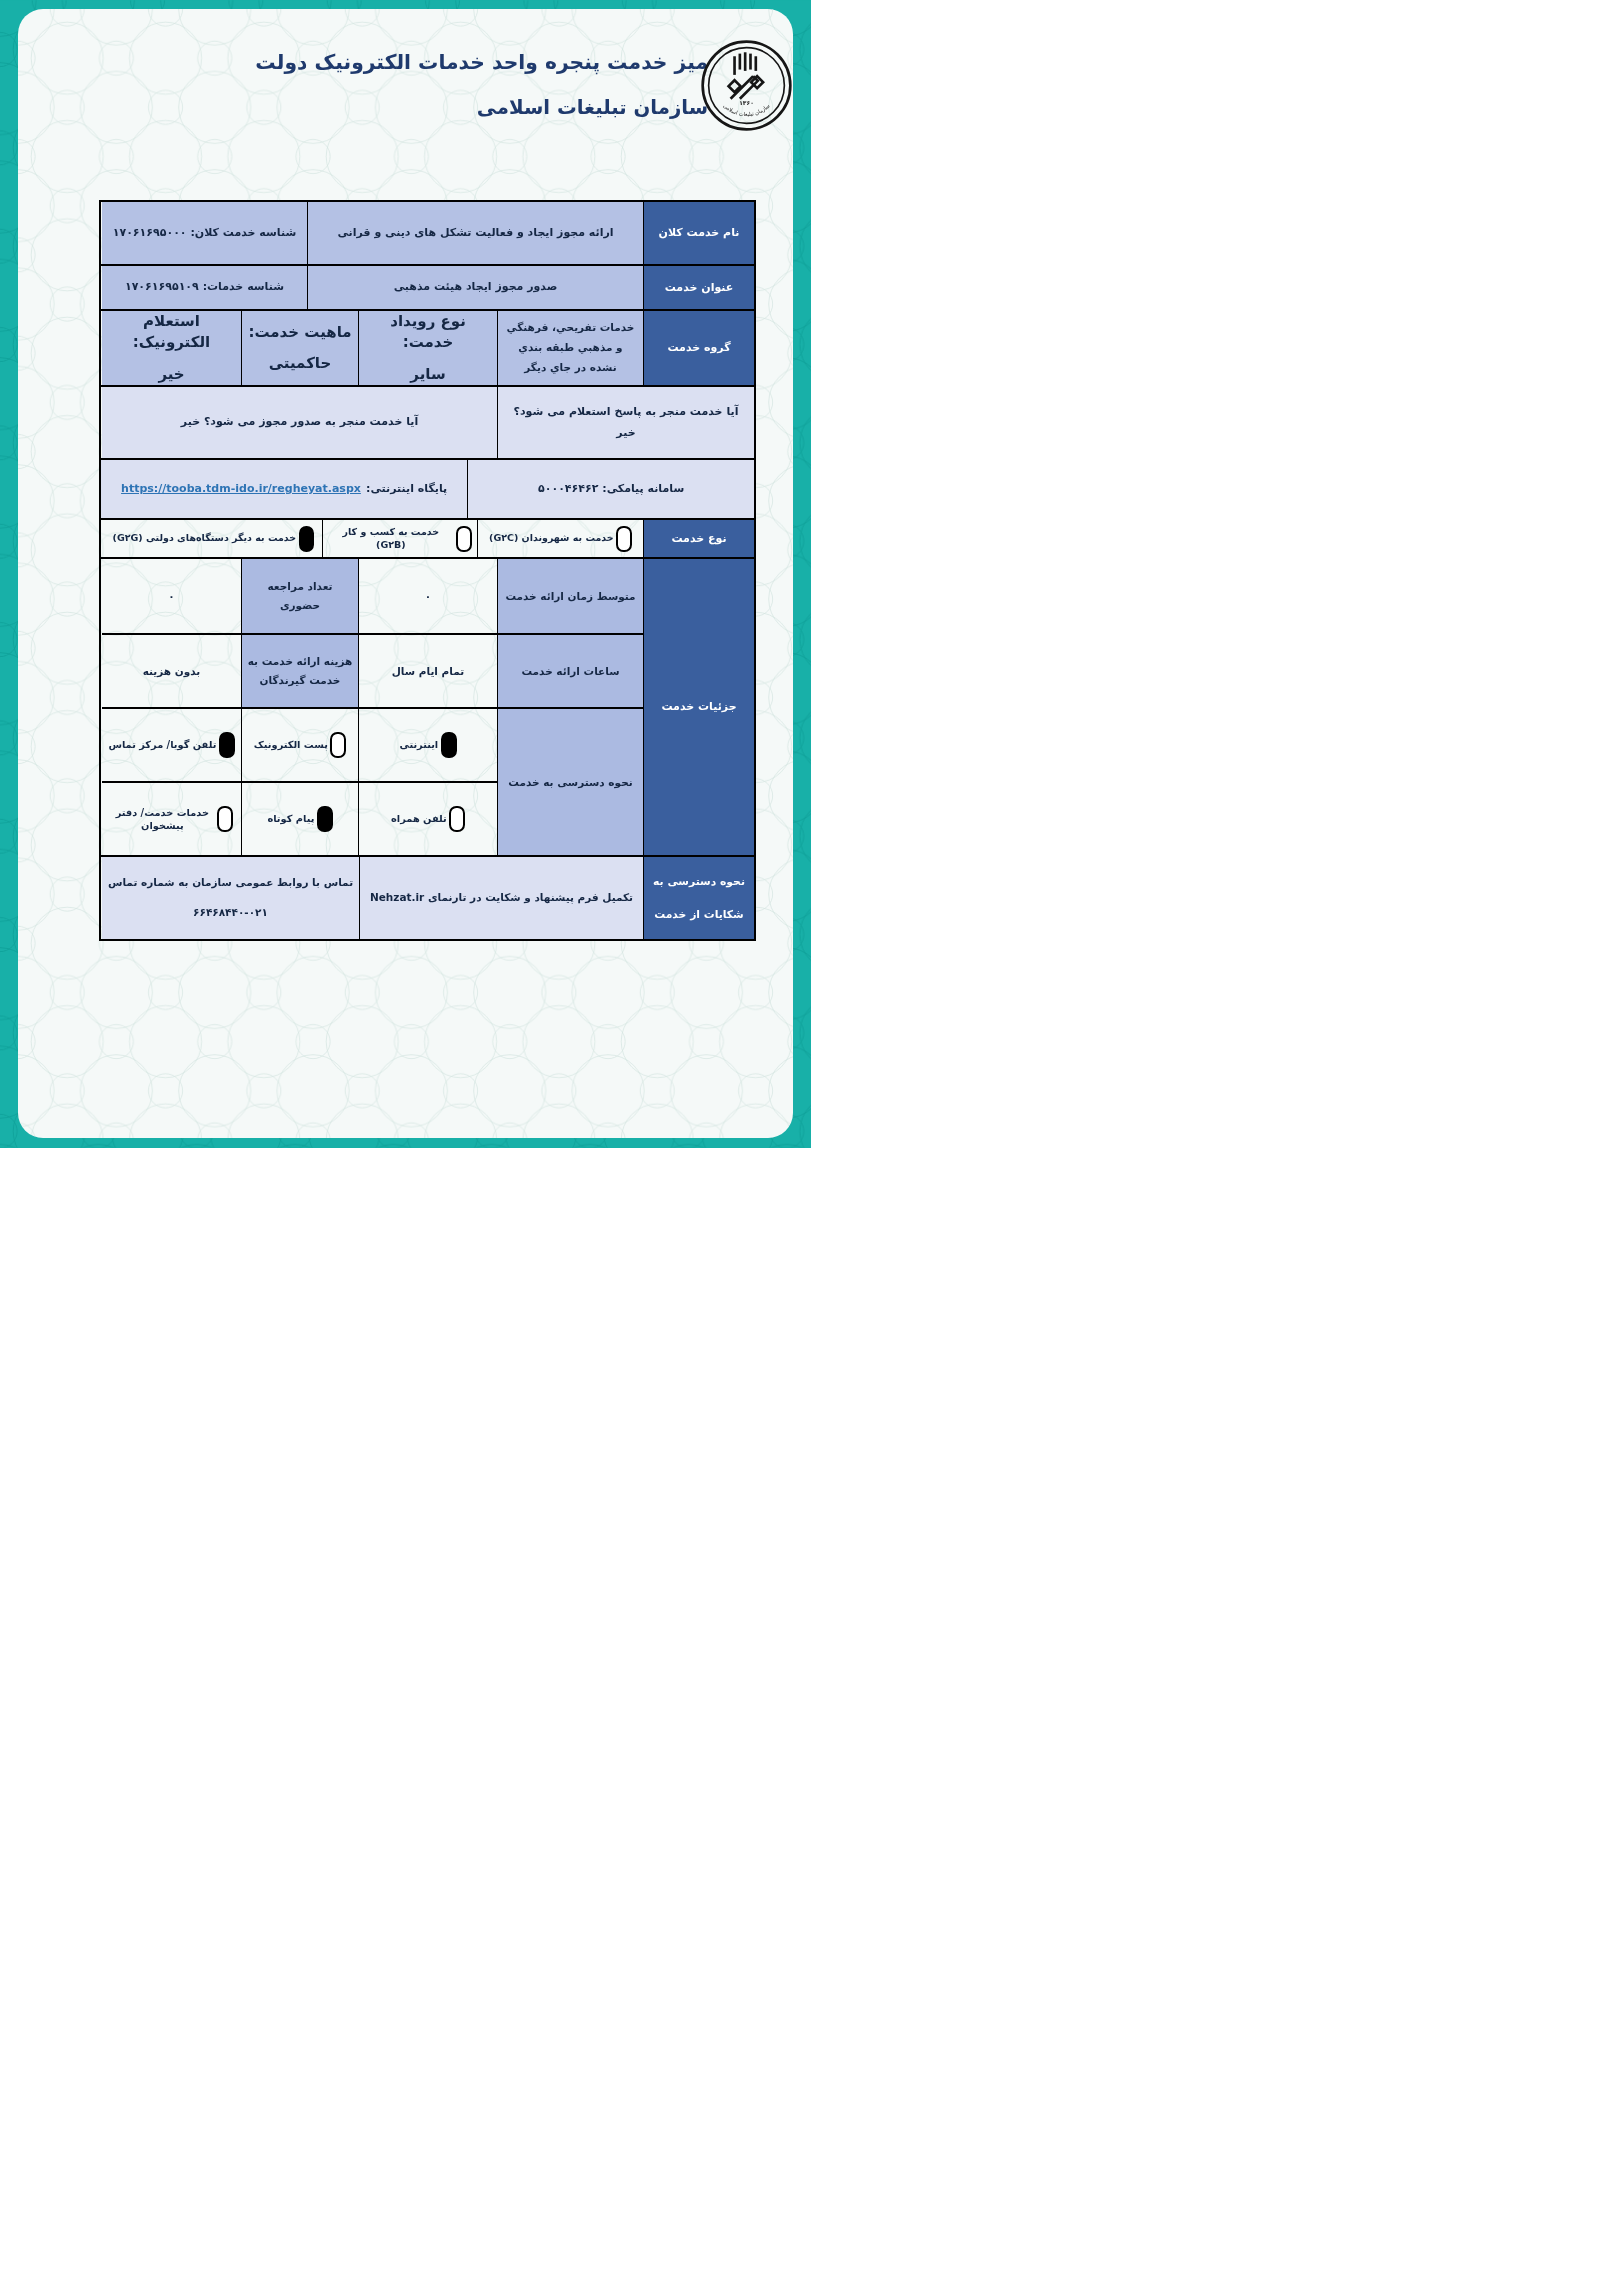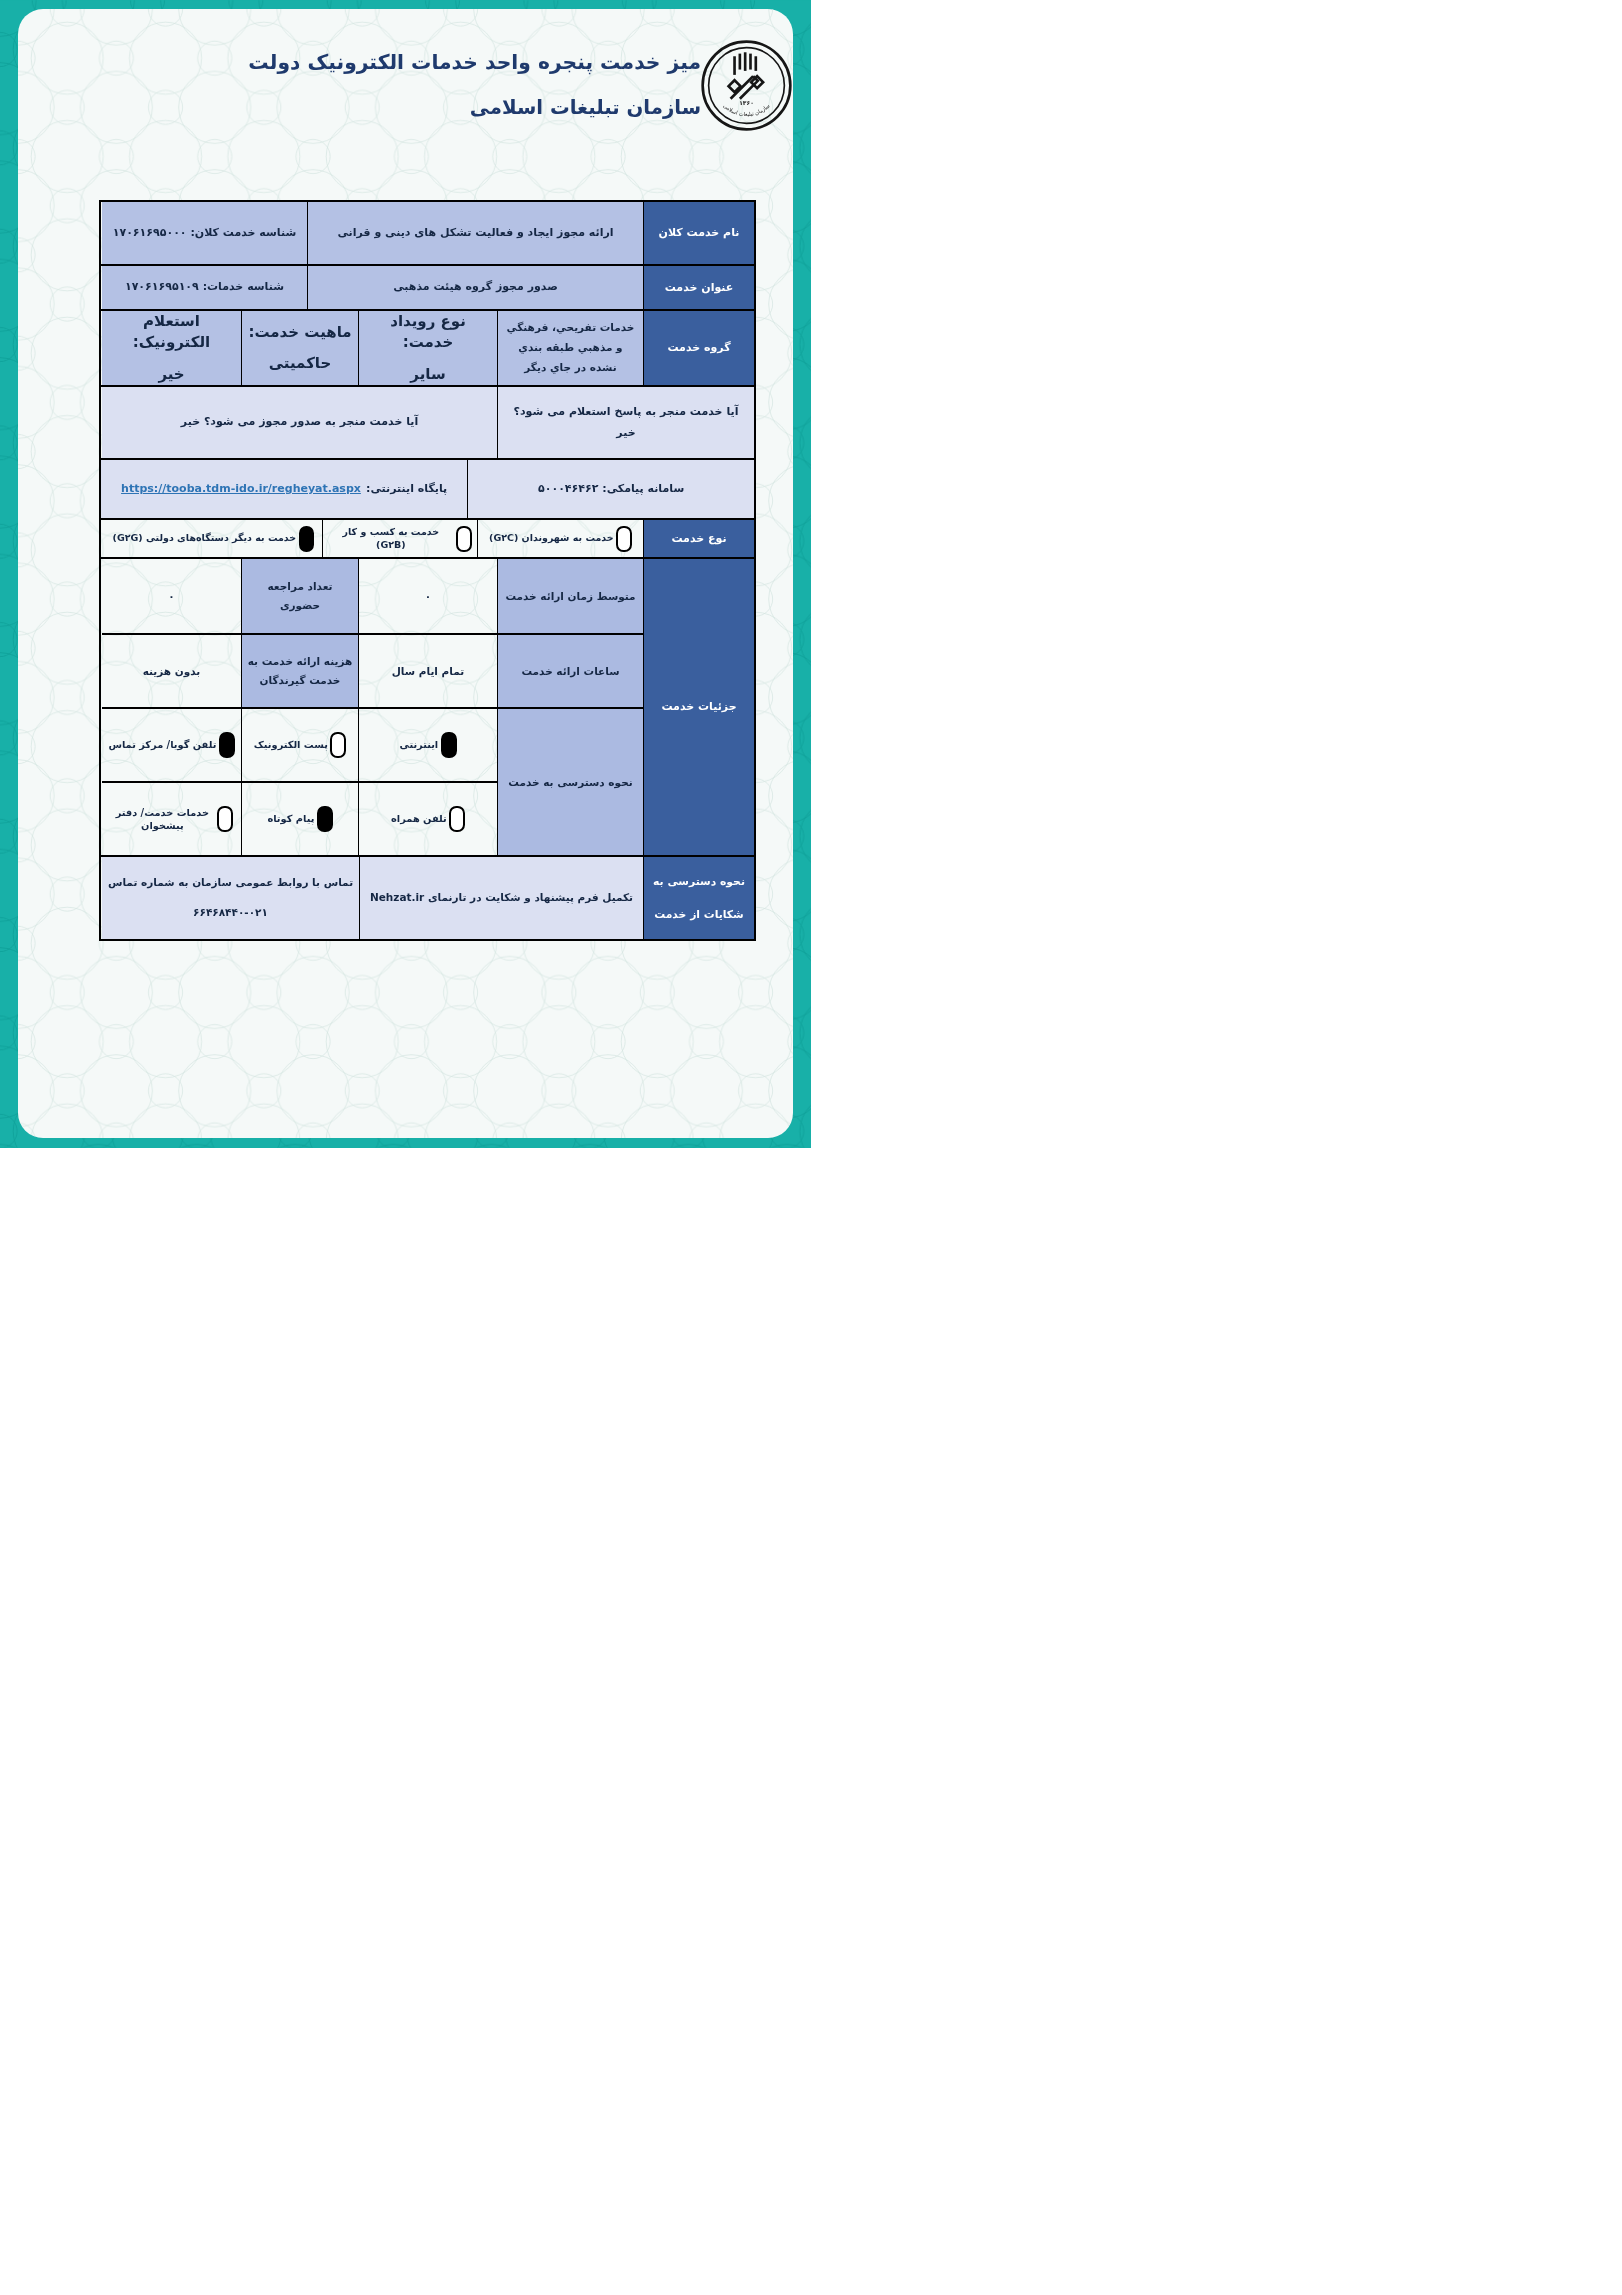--- a/index.html
+++ b/index.html
@@ -3,21 +3,21 @@
 <meta charset="utf-8">
 <style>
   html,body{margin:0;padding:0;}
   body{font-family:"DejaVu Sans",sans-serif;}
   .page{position:relative;width:811px;height:1148px;background:#18b0a8;overflow:hidden;}
   .bg-svg{position:absolute;inset:0;display:block;}
   .card{position:absolute;left:18.4px;top:9.2px;width:775px;height:1129px;background:#f5f9f8;border-radius:25px;overflow:hidden;}
   .card-pattern{position:absolute;inset:0;}
   .content{position:absolute;inset:0;}
   
-  .titles{position:absolute;top:50px;right:110px;text-align:right;color:#1f3a6d;font-weight:700;direction:rtl;}
+  .titles{position:absolute;top:50px;right:103px;text-align:right;color:#1f3a6d;font-weight:700;direction:rtl;}
   .title1{font-size:20.3px;line-height:1.2;margin:0;}
   .title2{font-size:19.7px;line-height:1.2;margin:22px 0 0 0;}
   .logo{position:absolute;left:700px;top:39px;width:93px;height:93px;}
   
   .tbl{position:absolute;left:99px;top:200px;width:657px;border:2px solid #000;direction:rtl;
        color:#152744;font-weight:700;box-sizing:border-box;}
   .trow{display:flex;border-top:2px solid #000;}
   .trow.first{border-top:none;}
   .cell{box-sizing:border-box;display:flex;flex-direction:column;align-items:center;justify-content:center;
         text-align:center;border-left:1.3px solid #000;padding:2.6px 5.2px;font-size:11px;line-height:1.9;}
@@ -128,21 +128,21 @@
     <div class="tbl">
 
       <div class="trow first h1">
         <div class="cell hd w-hd h1">نام خدمت کلان</div>
         <div class="cell peri h1" style="width:336px">ارائه مجوز ایجاد و فعالیت تشکل های دینی و قرانی</div>
         <div class="cell peri last h1" style="width:205px">شناسه خدمت کلان: ۱۷۰۶۱۶۹۵۰۰۰</div>
       </div>
 
       <div class="trow h2">
         <div class="cell hd w-hd h2">عنوان خدمت</div>
-        <div class="cell peri h2" style="width:336px">صدور مجوز گروه هیئت مذهبی</div>
+        <div class="cell peri h2" style="width:336px">صدور مجوز ایجاد هیئت مذهبی</div>
         <div class="cell peri last h2" style="width:205px">شناسه خدمات: ۱۷۰۶۱۶۹۵۱۰۹</div>
       </div>
 
       <div class="trow h3">
         <div class="cell hd w-hd h3">گروه خدمت</div>
         <div class="cell peri grp h3" style="width:146px">خدمات تفریحي، فرهنگي و مذهبي طبقه بندي نشده در جاي دیگر</div>
         <div class="cell peri pair h3" style="width:139px">
           <span>نوع رویداد خدمت:</span>
           <span>سایر</span>
         </div>

